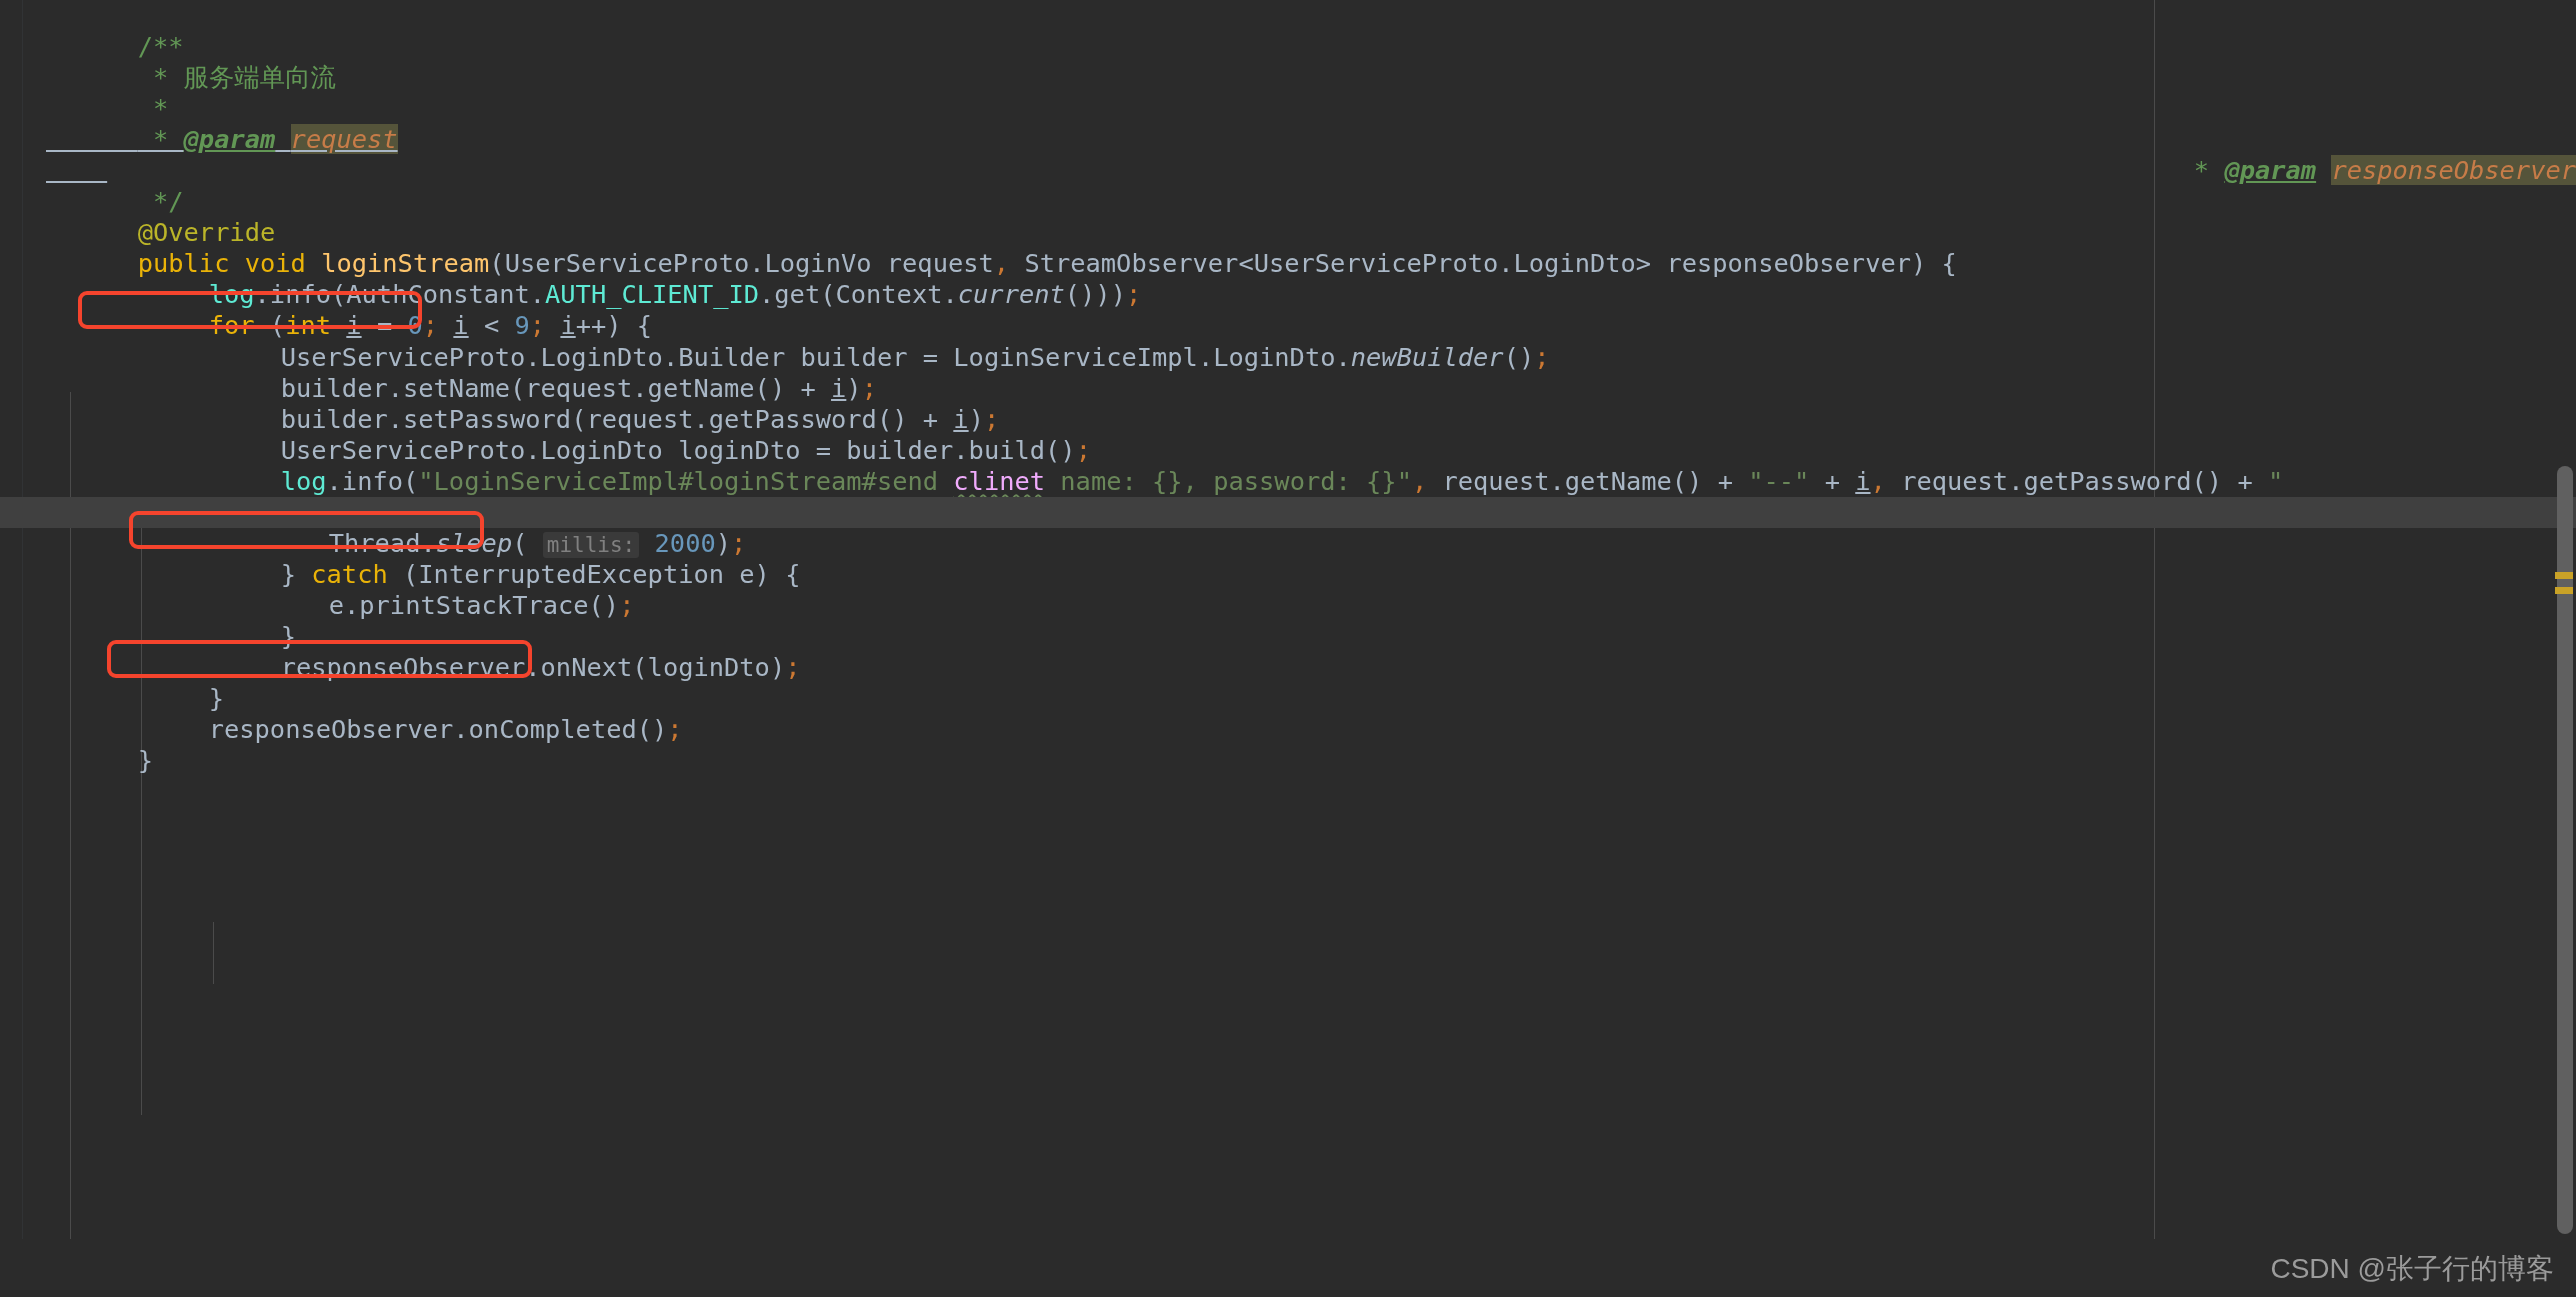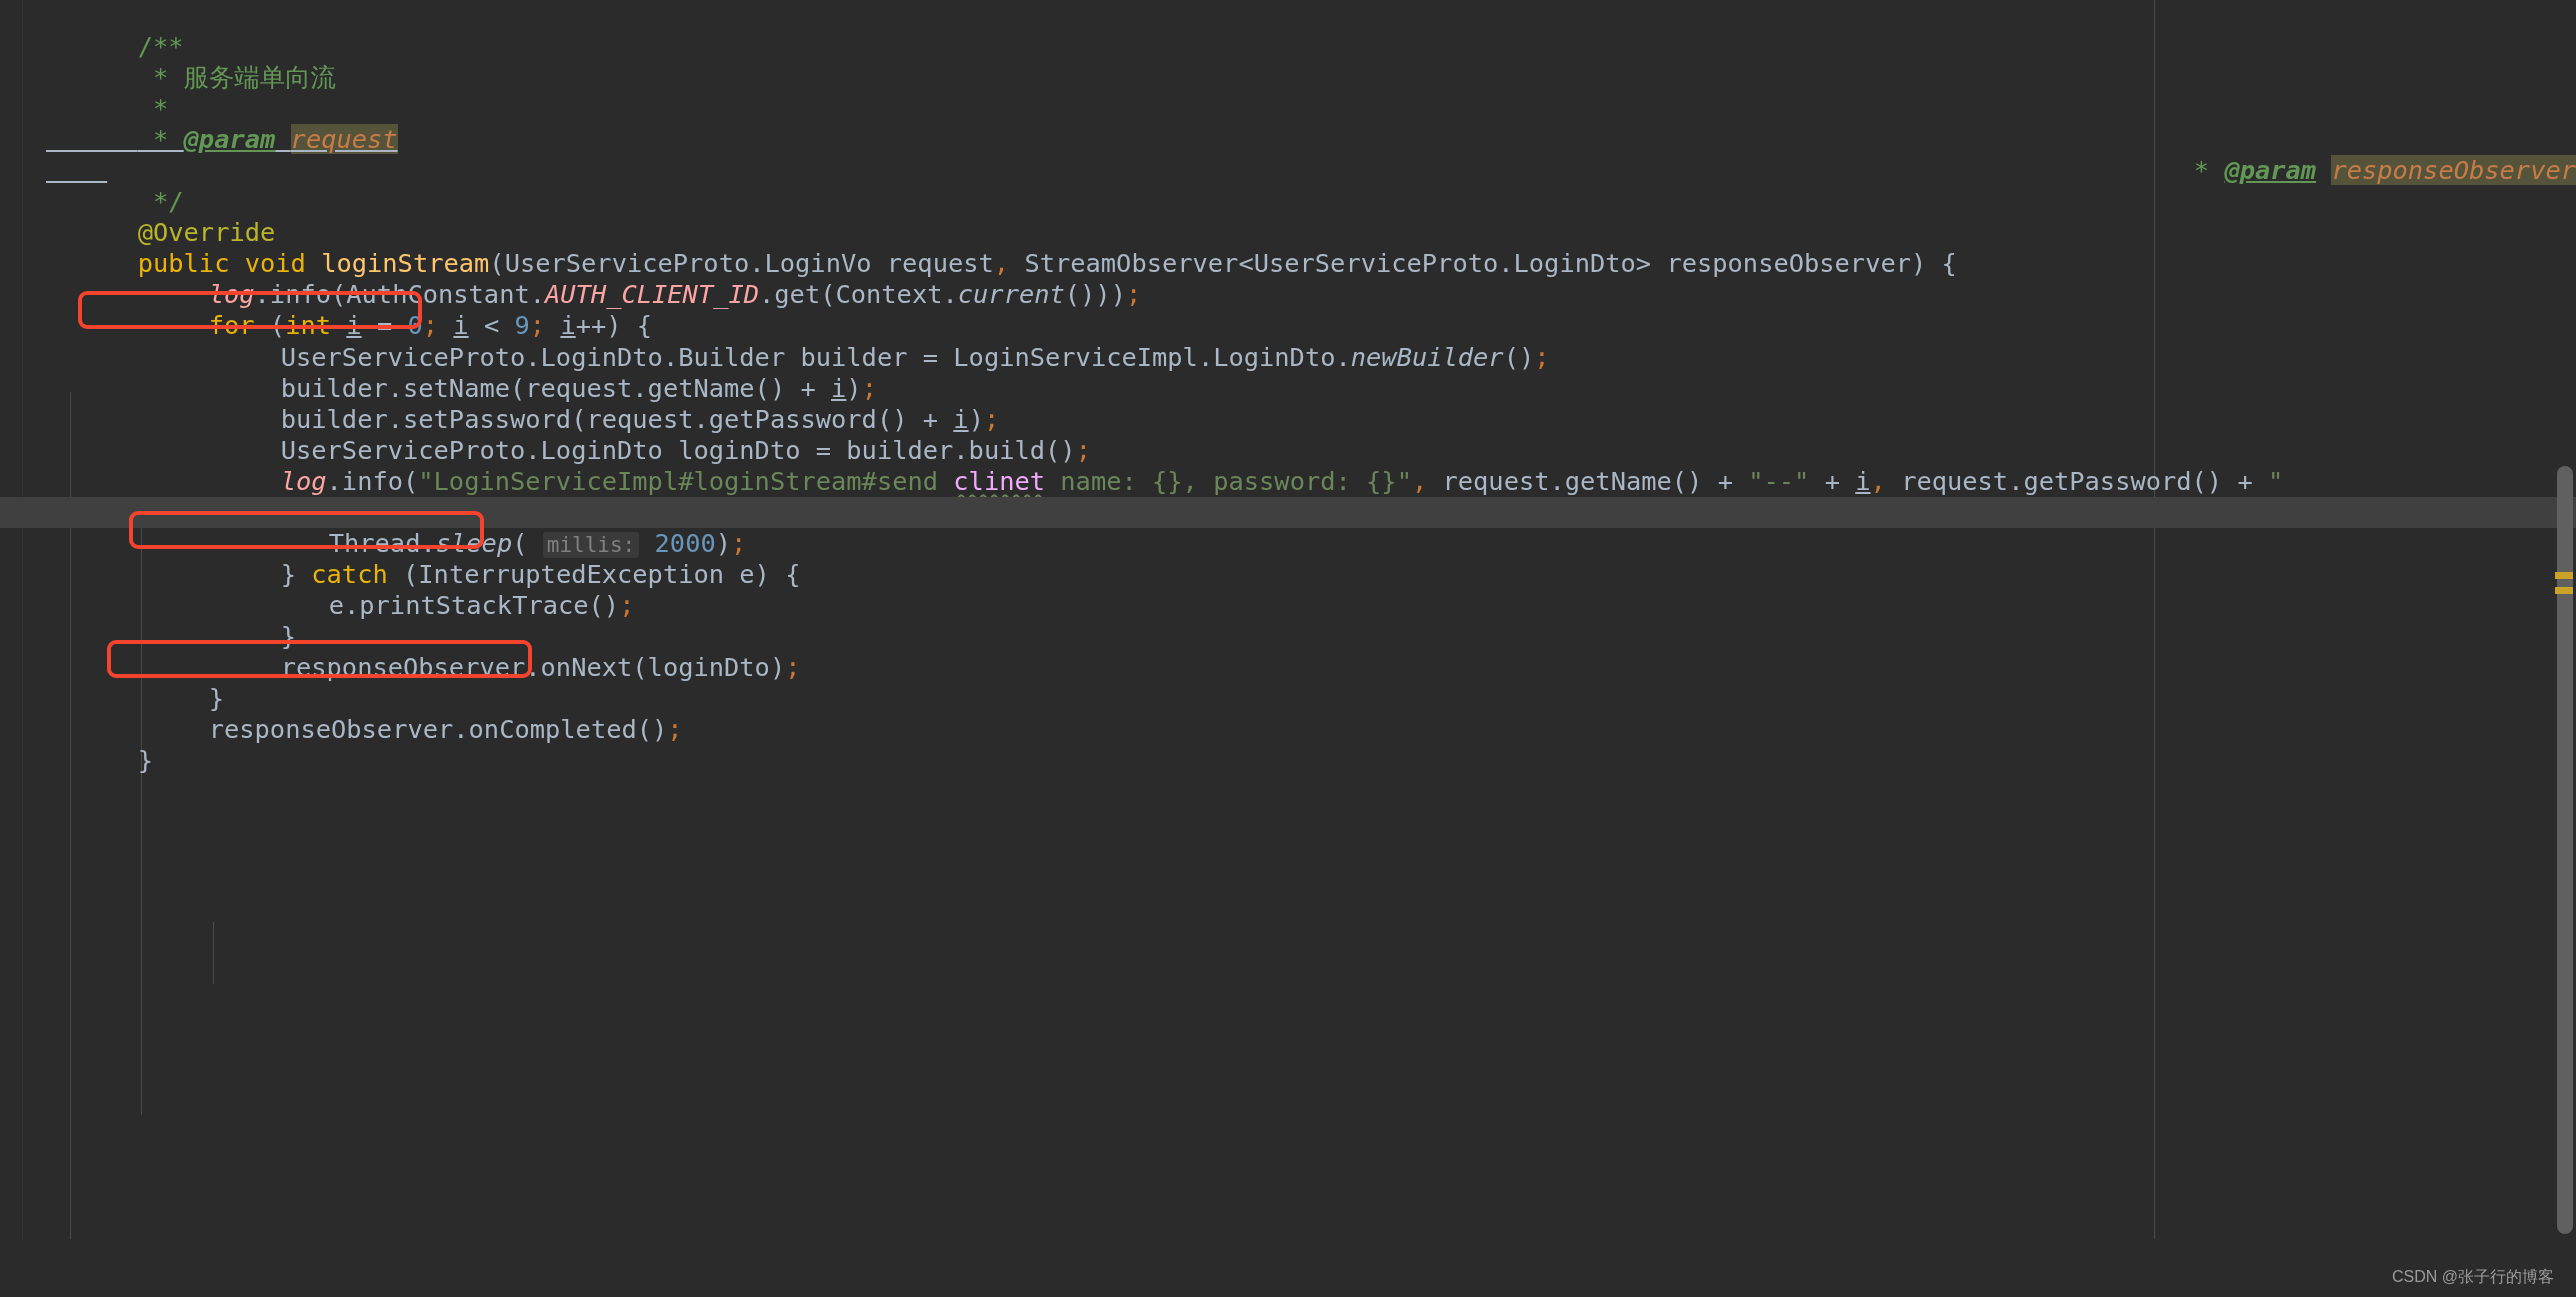--- a/index.html
+++ b/index.html
@@ -66,21 +66,21 @@
   }
 
   
   .c-comment    { color: #629755; }
   .c-tag        { color: #629755; font-style: italic; font-weight: bold; text-decoration: underline; }
   .c-paramval   { color: #c77c48; font-style: italic; background: #55543a; }
   .c-anno       { color: #bbb529; }
   .c-kw         { color: #eab308; }
   .c-method     { color: #ffc66d; }
   .c-plain      { color: #a9b7c6; }
-  .c-static     { color: #fca5a5; font-style: italic; }
+  .c-static     { color: #5eead4; }
   .c-staticm    { color: #a9b7c6; font-style: italic; }
   .c-num        { color: #6897bb; }
   .c-str        { color: #6a8759; }
   .c-semi       { color: #cc7832; }
   .c-localvar   { color: #a9b7c6; text-decoration: underline; text-decoration-color: #a9b7c6; }
   .c-hint       { color: #808080; background: #3a3a3a; border-radius: 3px; padding: 1px 4px; font-size: 21px; }
   .c-typo       { color: #f0abfc; text-decoration: underline wavy #6a8759; text-decoration-thickness: 1.5px; text-underline-offset: 4px; }
 
   
   .annot {
@@ -127,21 +127,21 @@
     width: 2576px;
     height: 59px;
     background: #2b2b2b;
   }
 
   #watermark {
     position: absolute;
     right: 22px;
     bottom: 10px;
     color: #9b9b9b;
-    font-size: 16px;
+    font-size: 28px;
     font-family: "Liberation Sans", sans-serif;
     white-space: nowrap;
   }
 </style>
 </head>
 <body>
 
 <div id="editor">
 
   <div id="gutter-strip"></div>

